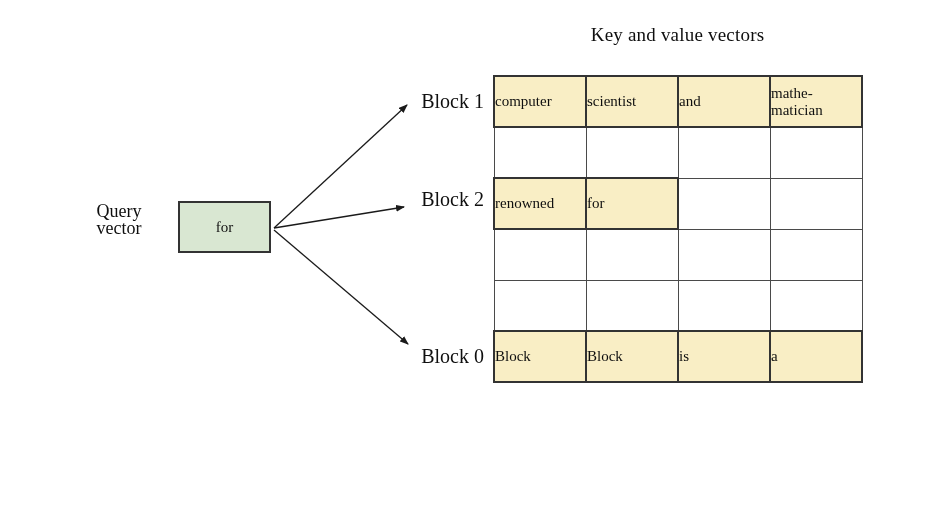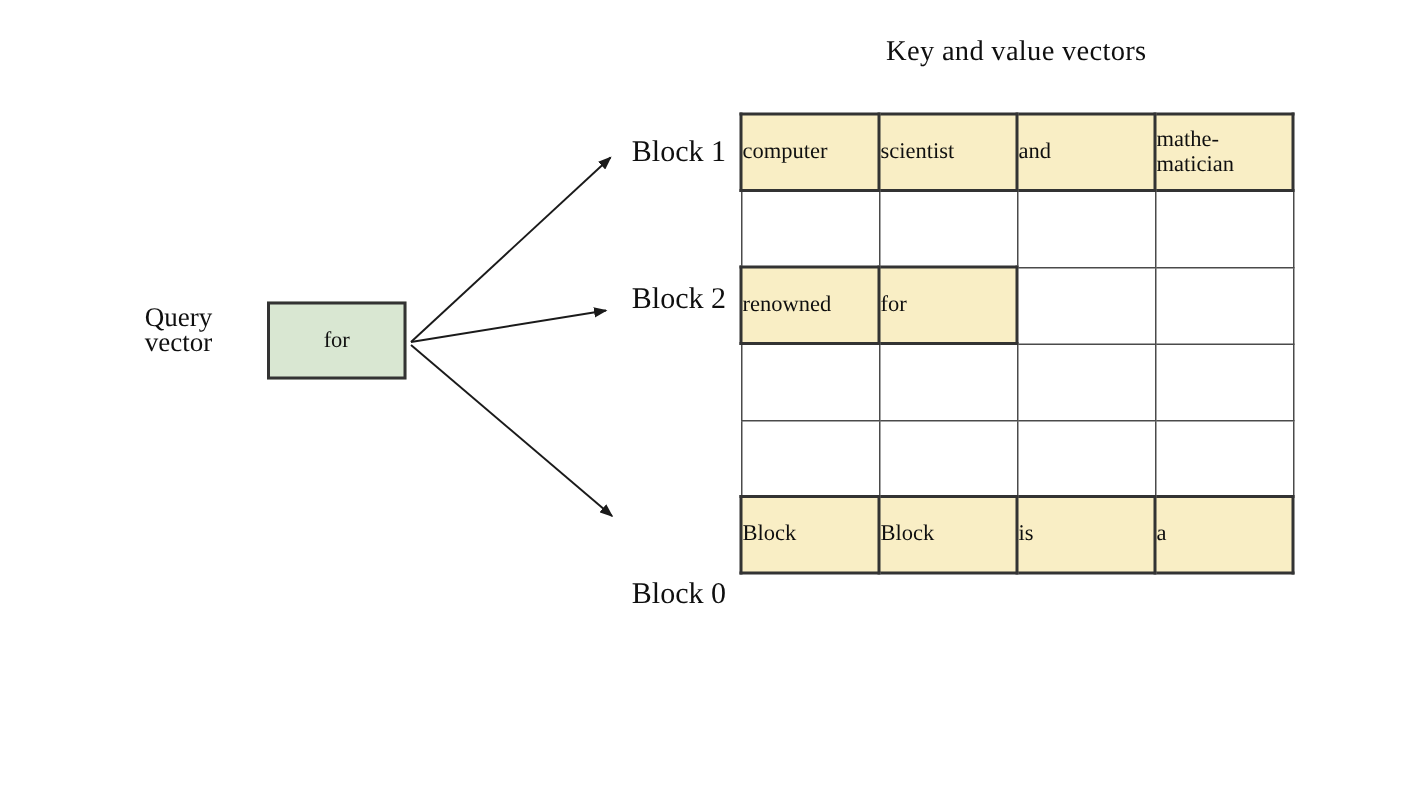--- a/index.html
+++ b/index.html
@@ -58,21 +58,21 @@
     width: 76px;
     height: 18px;
     text-align: right;
     font-size: 20px;
     line-height: 18px;
     color: #0f0f0f;
     white-space: nowrap;
   }
   .block-label.b1 { top: 92px; }
   .block-label.b2 { top: 190px; }
-  .block-label.b0 { top: 347px; margin-top: 40px; }
+  .block-label.b0 { top: 347px; }
   .kv-table {
     position: absolute;
     left: 493px;
     top: 75px;
     border-collapse: collapse;
     table-layout: fixed;
     width: 369px;
   }
   .kv-table td {
     width: 92px;

